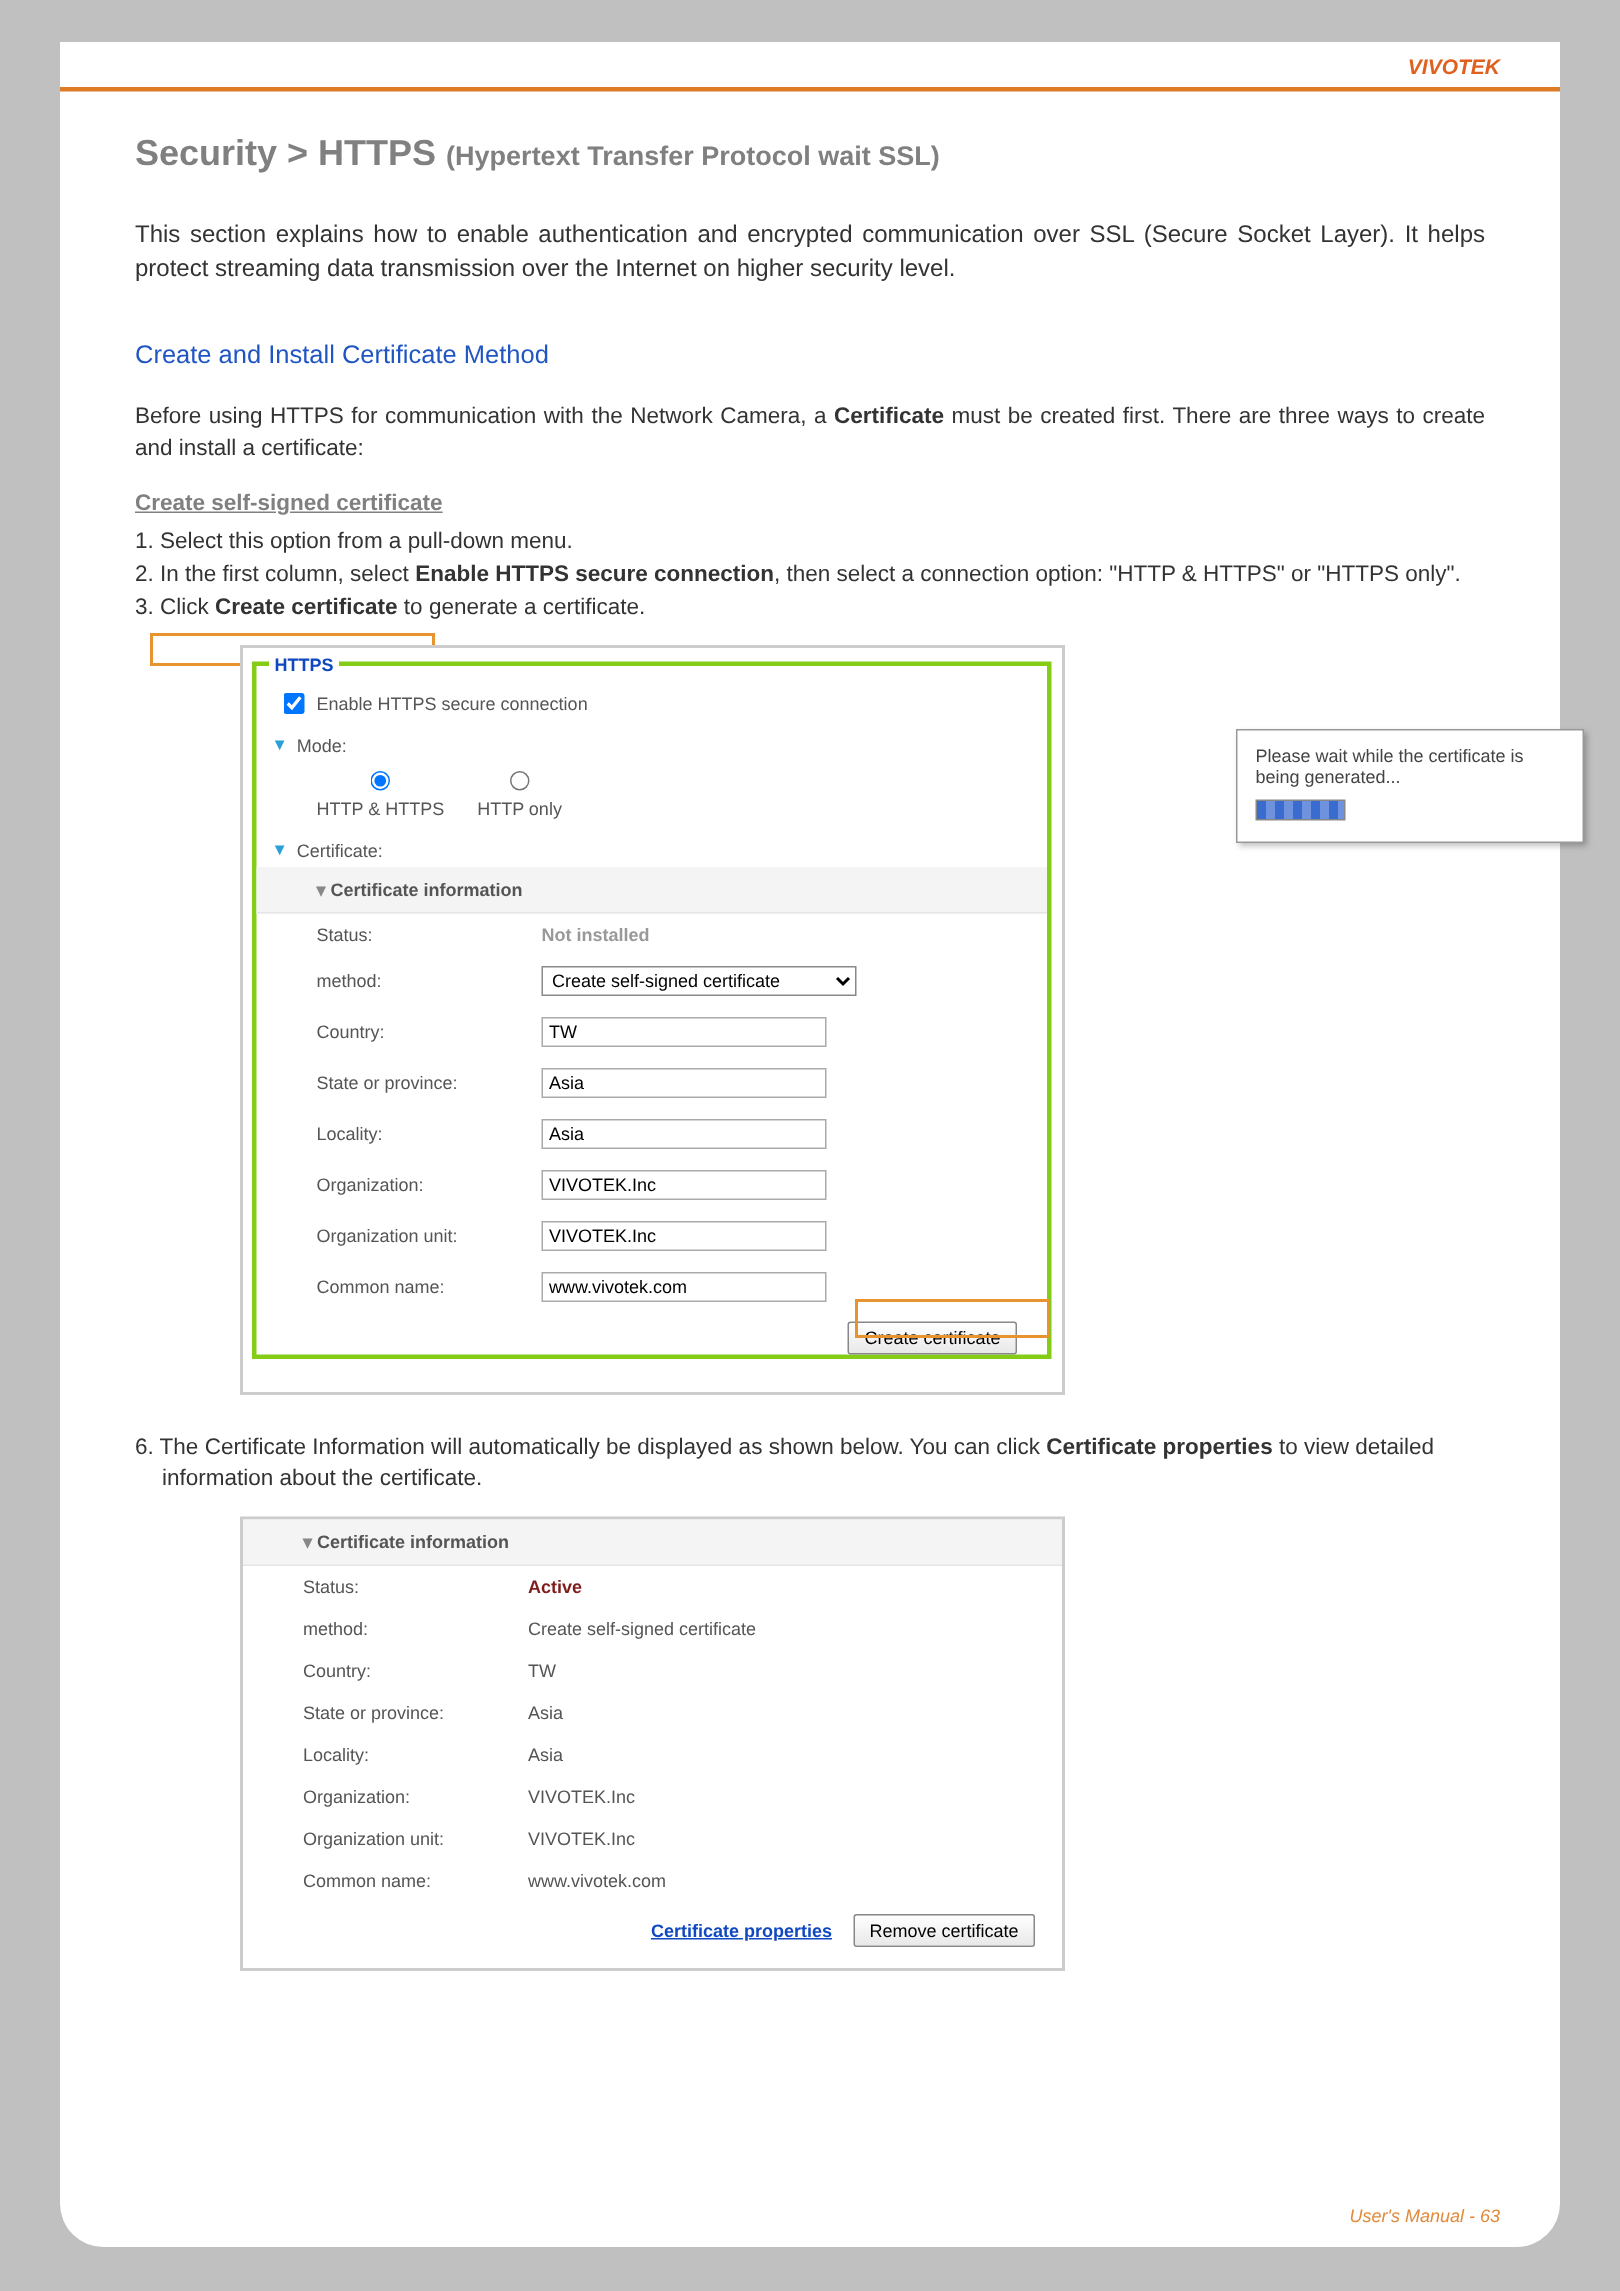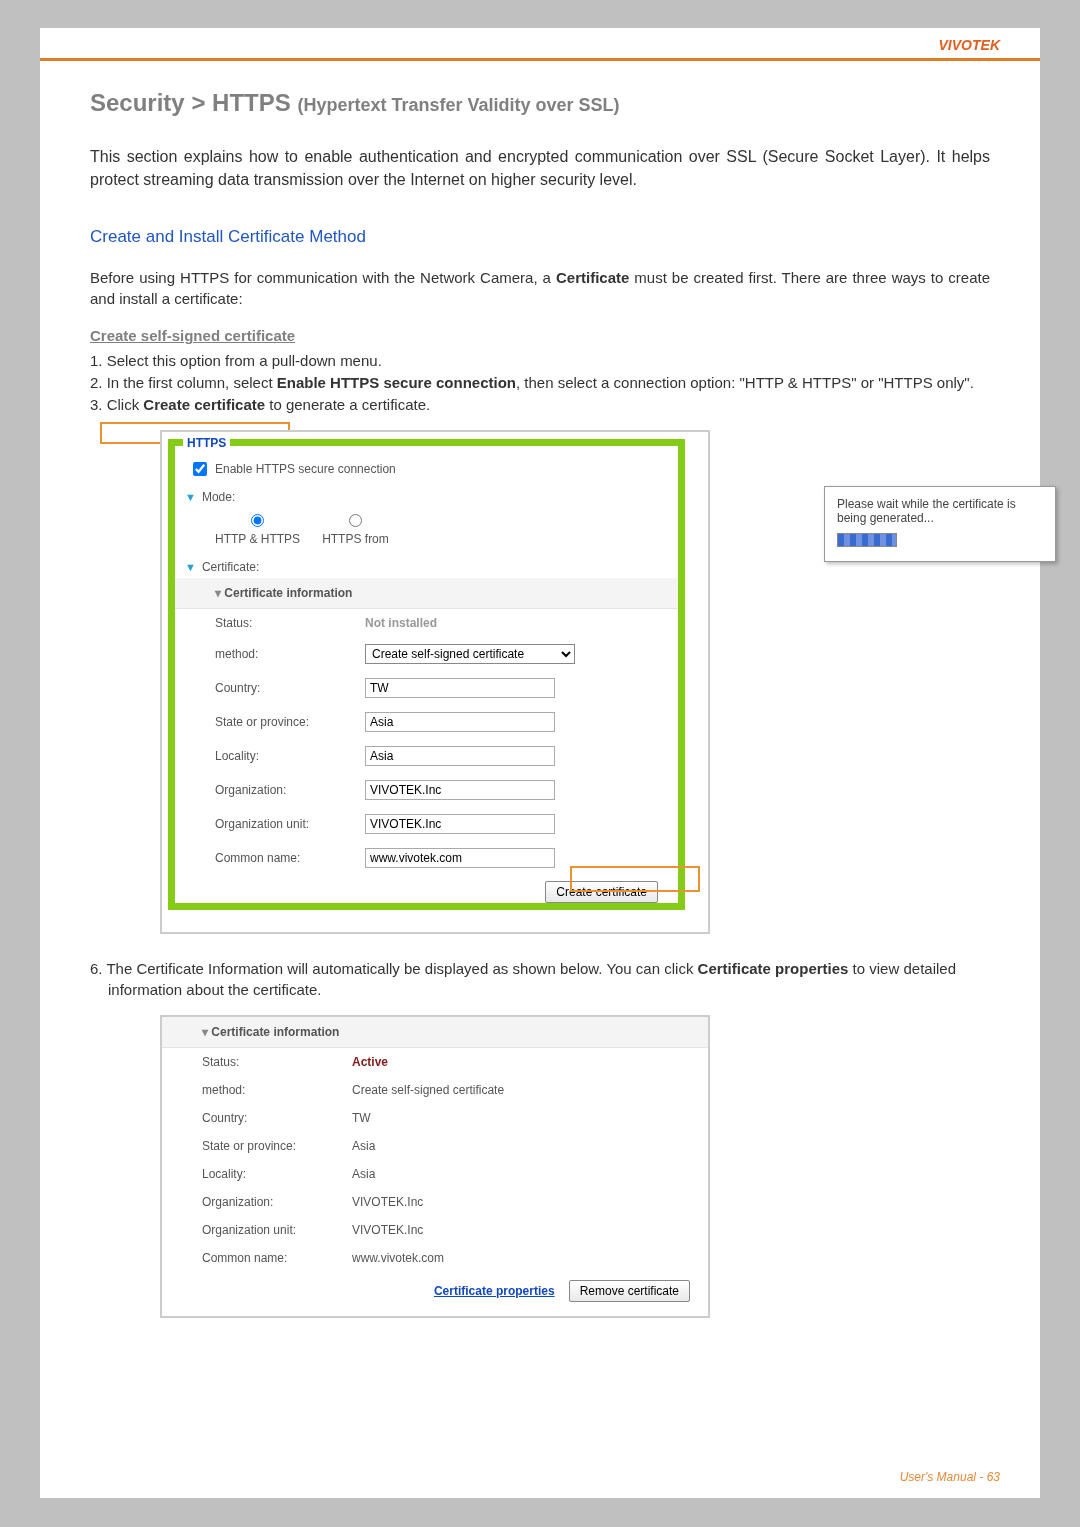--- a/index.html
+++ b/index.html
@@ -1,33 +1,33 @@
 <!DOCTYPE html>
 <html><head>
 <meta charset="utf-8">
 <style>
 * { box-sizing: border-box; margin: 0; padding: 0; }
 body { font-family: Arial, Helvetica, sans-serif; background: #c0c0c0; width: 1080px; margin: 0 auto; }
-.page { background: #fff; width: 1000px; margin: 28px auto; padding-bottom: 30px; min-height: 1470px; position: relative; }
+.page { background: #fff; width: 1000px; margin: 28px auto; padding-bottom: 30px; min-height: 1470px; position: relative; border-radius: 29px; }
 .header-band { background: #fff; padding: 8px 40px 4px; text-align: right; }
 .brand { color: #e06020; font-style: italic; font-weight: bold; font-size: 14px; }
 .orange-rule { height: 3px; background: #de7b26; margin-bottom: 28px; }
 .content { padding: 0 50px; color: #333; }
 h1.crumb { font-size: 24px; font-weight: bold; color: #808080; margin-bottom: 28px; }
 h1.crumb .sub { font-size: 18px; }
 p.lead { font-size: 16px; line-height: 1.45; text-align: justify; margin-bottom: 36px; }
 h2.section { color: #2056c2; font-size: 17px; font-weight: normal; margin-bottom: 20px; }
 p.body { font-size: 15px; line-height: 1.4; text-align: justify; margin-bottom: 18px; }
 p.body b { font-weight: bold; }
 h3.subsec { color: #808080; font-size: 15px; font-weight: bold; text-decoration: underline; margin-bottom: 6px; }
 ol.steps { list-style: none; font-size: 15px; line-height: 1.45; margin-bottom: 14px; }
 ol.steps li { padding-left: 18px; text-indent: -18px; }
 .panel-wrap { position: relative; margin-left: 70px; margin-bottom: 24px; }
 .panel { background: #fff; border: 2px solid #ccc; width: 550px; font-size: 12px; color: #555; padding: 0 0 18px 0; }
-fieldset.https { border: 7px solid #84cc16; margin: 4px 23px 4px 6px; padding: 6px 0 0 0; }
+fieldset.https { border: 3px solid #84cc16; margin: 4px 7px 4px 6px; padding: 6px 0 0 0; }
 fieldset.https legend { color: #1048c0; font-weight: bold; font-size: 12px; padding: 0 4px; margin-left: 8px; }
 .row { padding: 6px 18px; }
 .enable-row { display: flex; align-items: center; gap: 8px; }
 .enable-row input[type=checkbox] { width: 14px; height: 14px; }
 .mode-hdr, .cert-hdr { display: flex; align-items: center; gap: 6px; padding: 8px 10px 4px; color: #555; }
 .chev { color: #2aa0d8; font-size: 11px; font-weight: bold; }
 .mode-opts { padding: 6px 40px; display: flex; gap: 22px; align-items: center; }
 .mode-opts label { display: flex; align-items: center; gap: 5px; flex-direction: column; }
 .mode-opts input[type=radio] { width: 13px; height: 13px; }
 .cert-info-hdr { background: #f4f4f4; border-bottom: 1px solid #e5e5e5; font-weight: bold; color: #555; padding: 8px 40px; }
@@ -57,21 +57,21 @@
 </style>
 </head>
 <body>
 
 <div class="page">
   <div class="header-band"><span class="brand">VIVOTEK</span></div>
   <div class="orange-rule"></div>
 
   <div class="content">
     <h1 class="crumb">
-      <span>Security  &gt;   HTTPS </span><span class="sub">(Hypertext Transfer Validity over SSL)</span>
+      <span>Security  &gt;   HTTPS </span><span class="sub">(Hypertext Transfer Protocol wait SSL)</span>
     </h1>
 
     <p class="lead">This section explains how to enable authentication and encrypted communication over SSL (Secure Socket Layer). It helps protect streaming data transmission over the Internet on higher security level.</p>
 
     <h2 class="section">Create and Install Certificate Method</h2>
 
     <p class="body">
       <span>Before using HTTPS for communication with the Network Camera, a </span><b>Certificate</b><span> must be created first. There are three ways to create and install a certificate:</span>
     </p>
 
@@ -96,21 +96,21 @@
             <span class="chev">▼</span>
             <span>Mode:</span>
           </div>
           <div class="mode-opts">
             <label>
                 <input type="radio" name="mode" checked="" style="">
                 <span>HTTP &amp; HTTPS</span>
               </label>
             <label>
                 <input type="radio" name="mode" style="">
-                <span>HTTPS from</span>
+                <span>HTTP only</span>
               </label>
           </div>
           <div class="cert-hdr">
             <span class="chev">▼</span>
             <span>Certificate:</span>
           </div>
           <div class="cert-info-hdr"><span class="exp-icon">▾ </span><span>Certificate information</span></div>
           <table class="cert">
             <tbody>
                 <tr>

